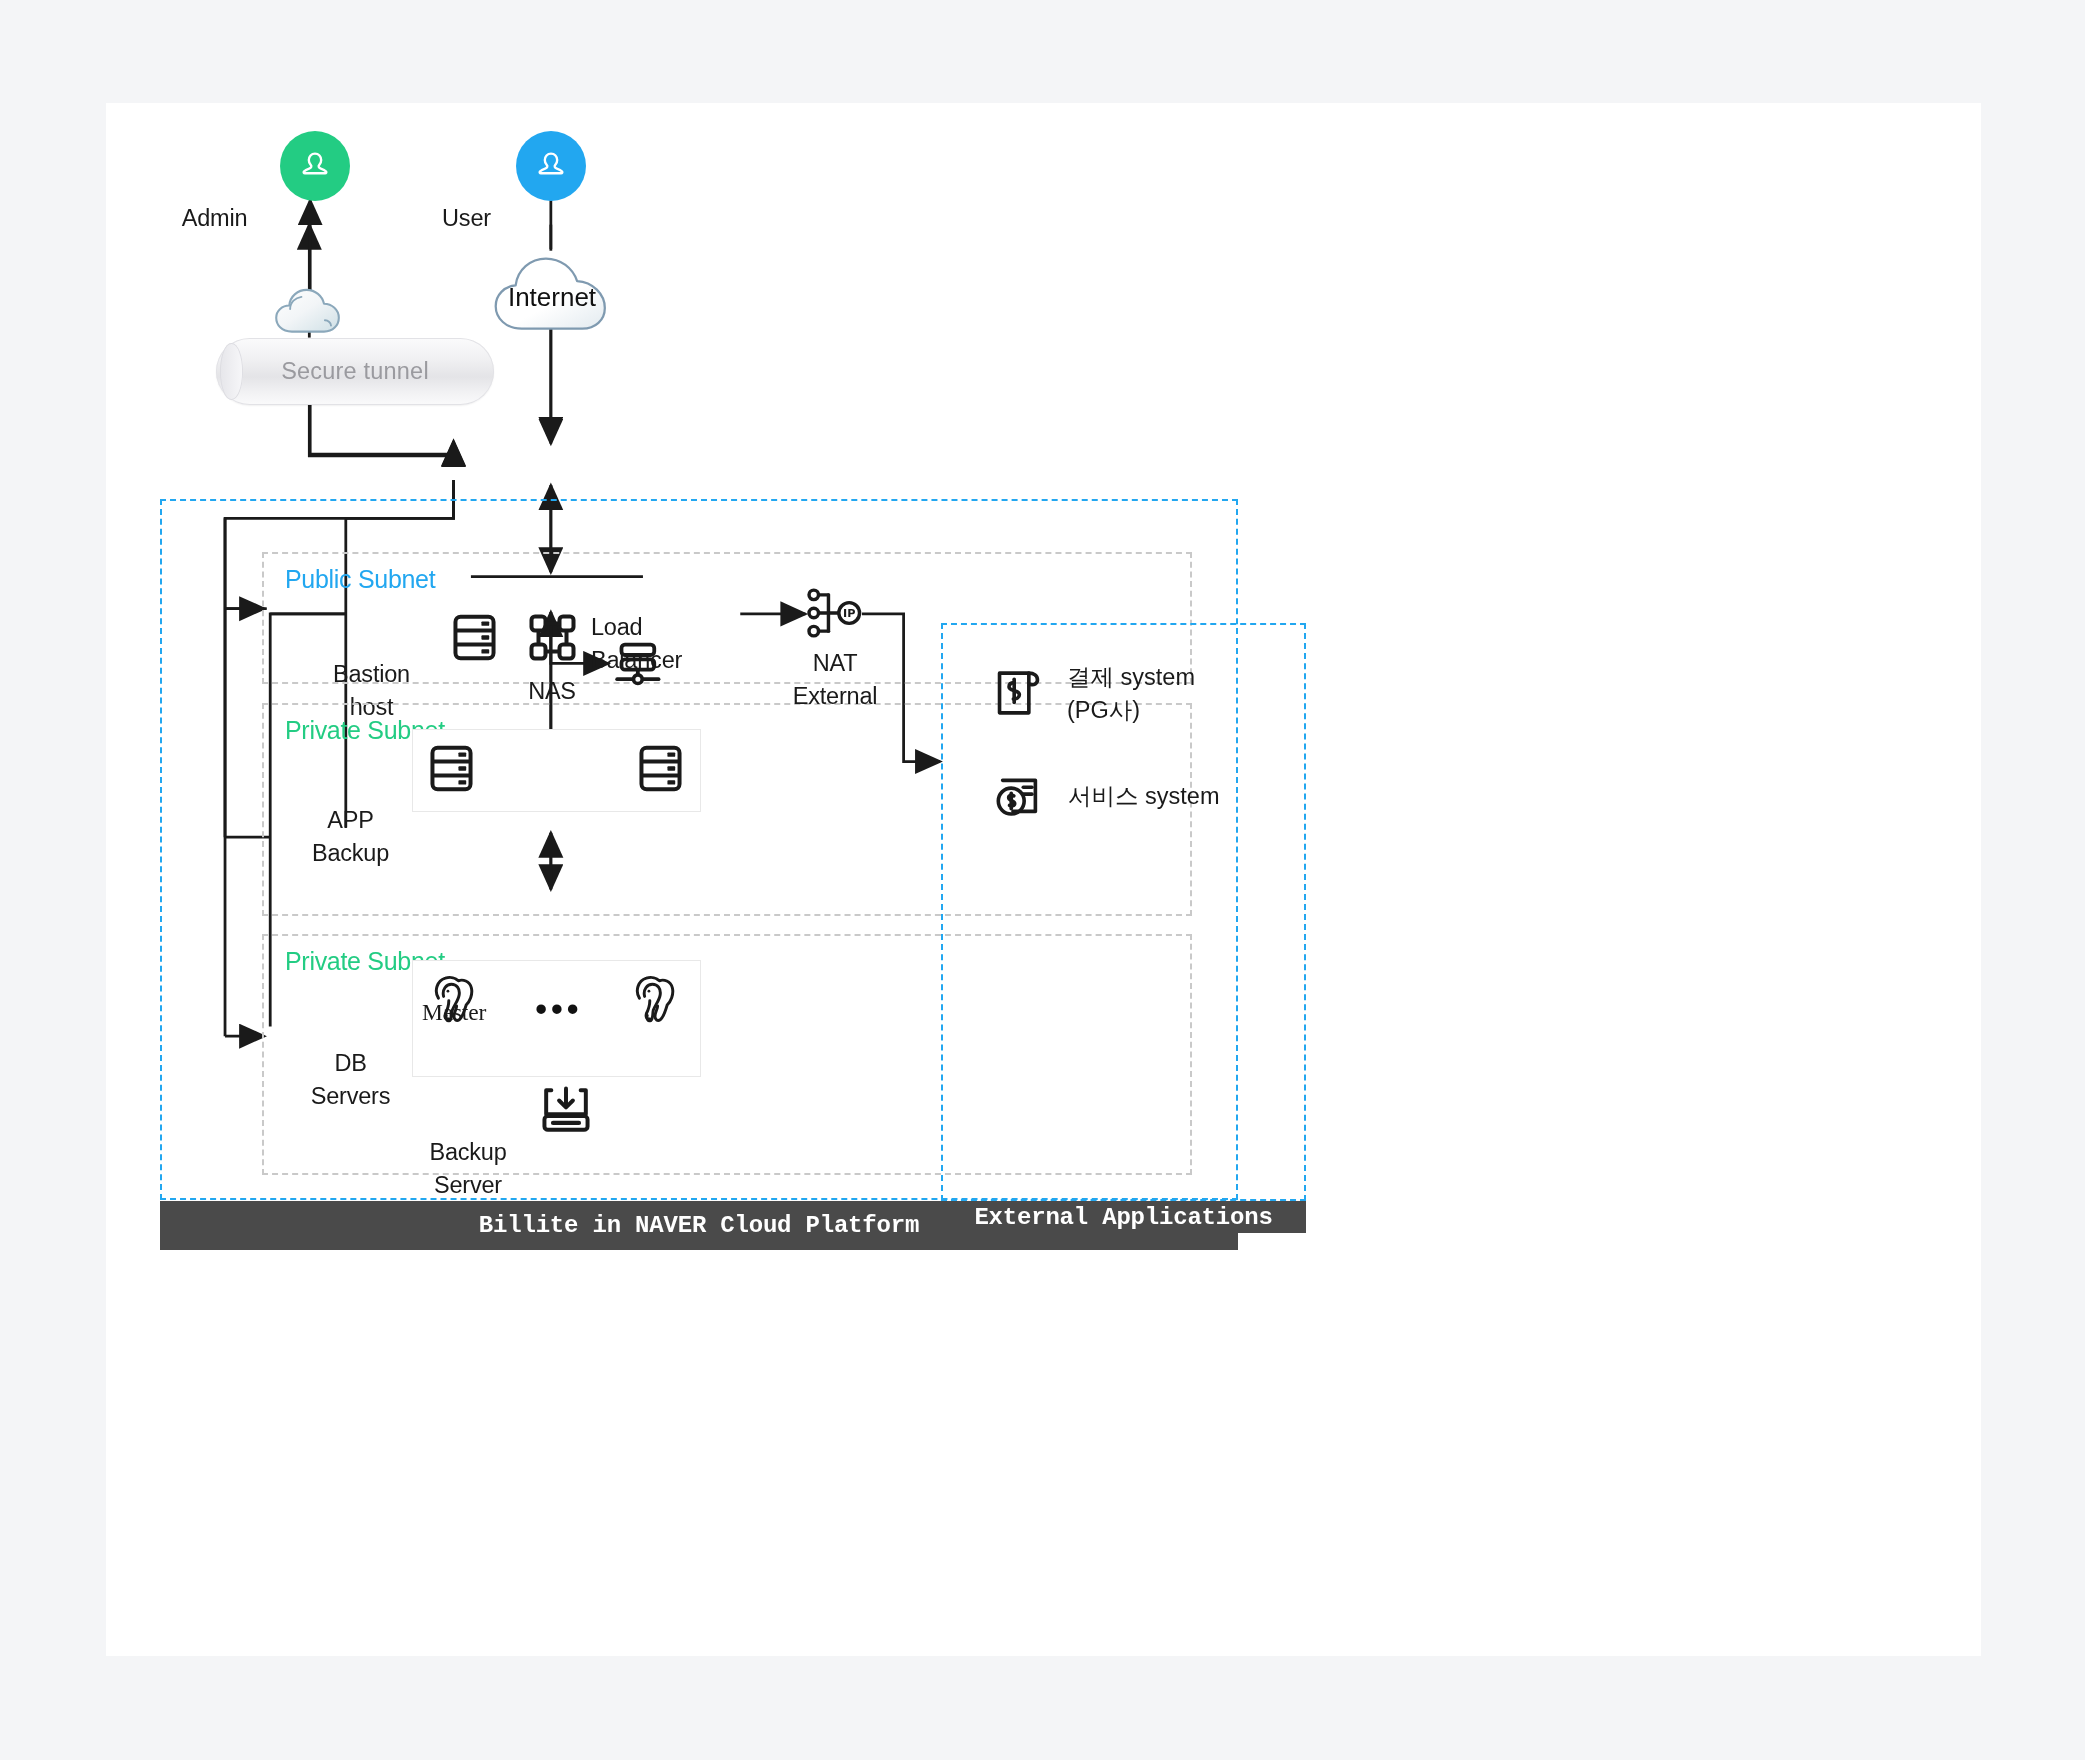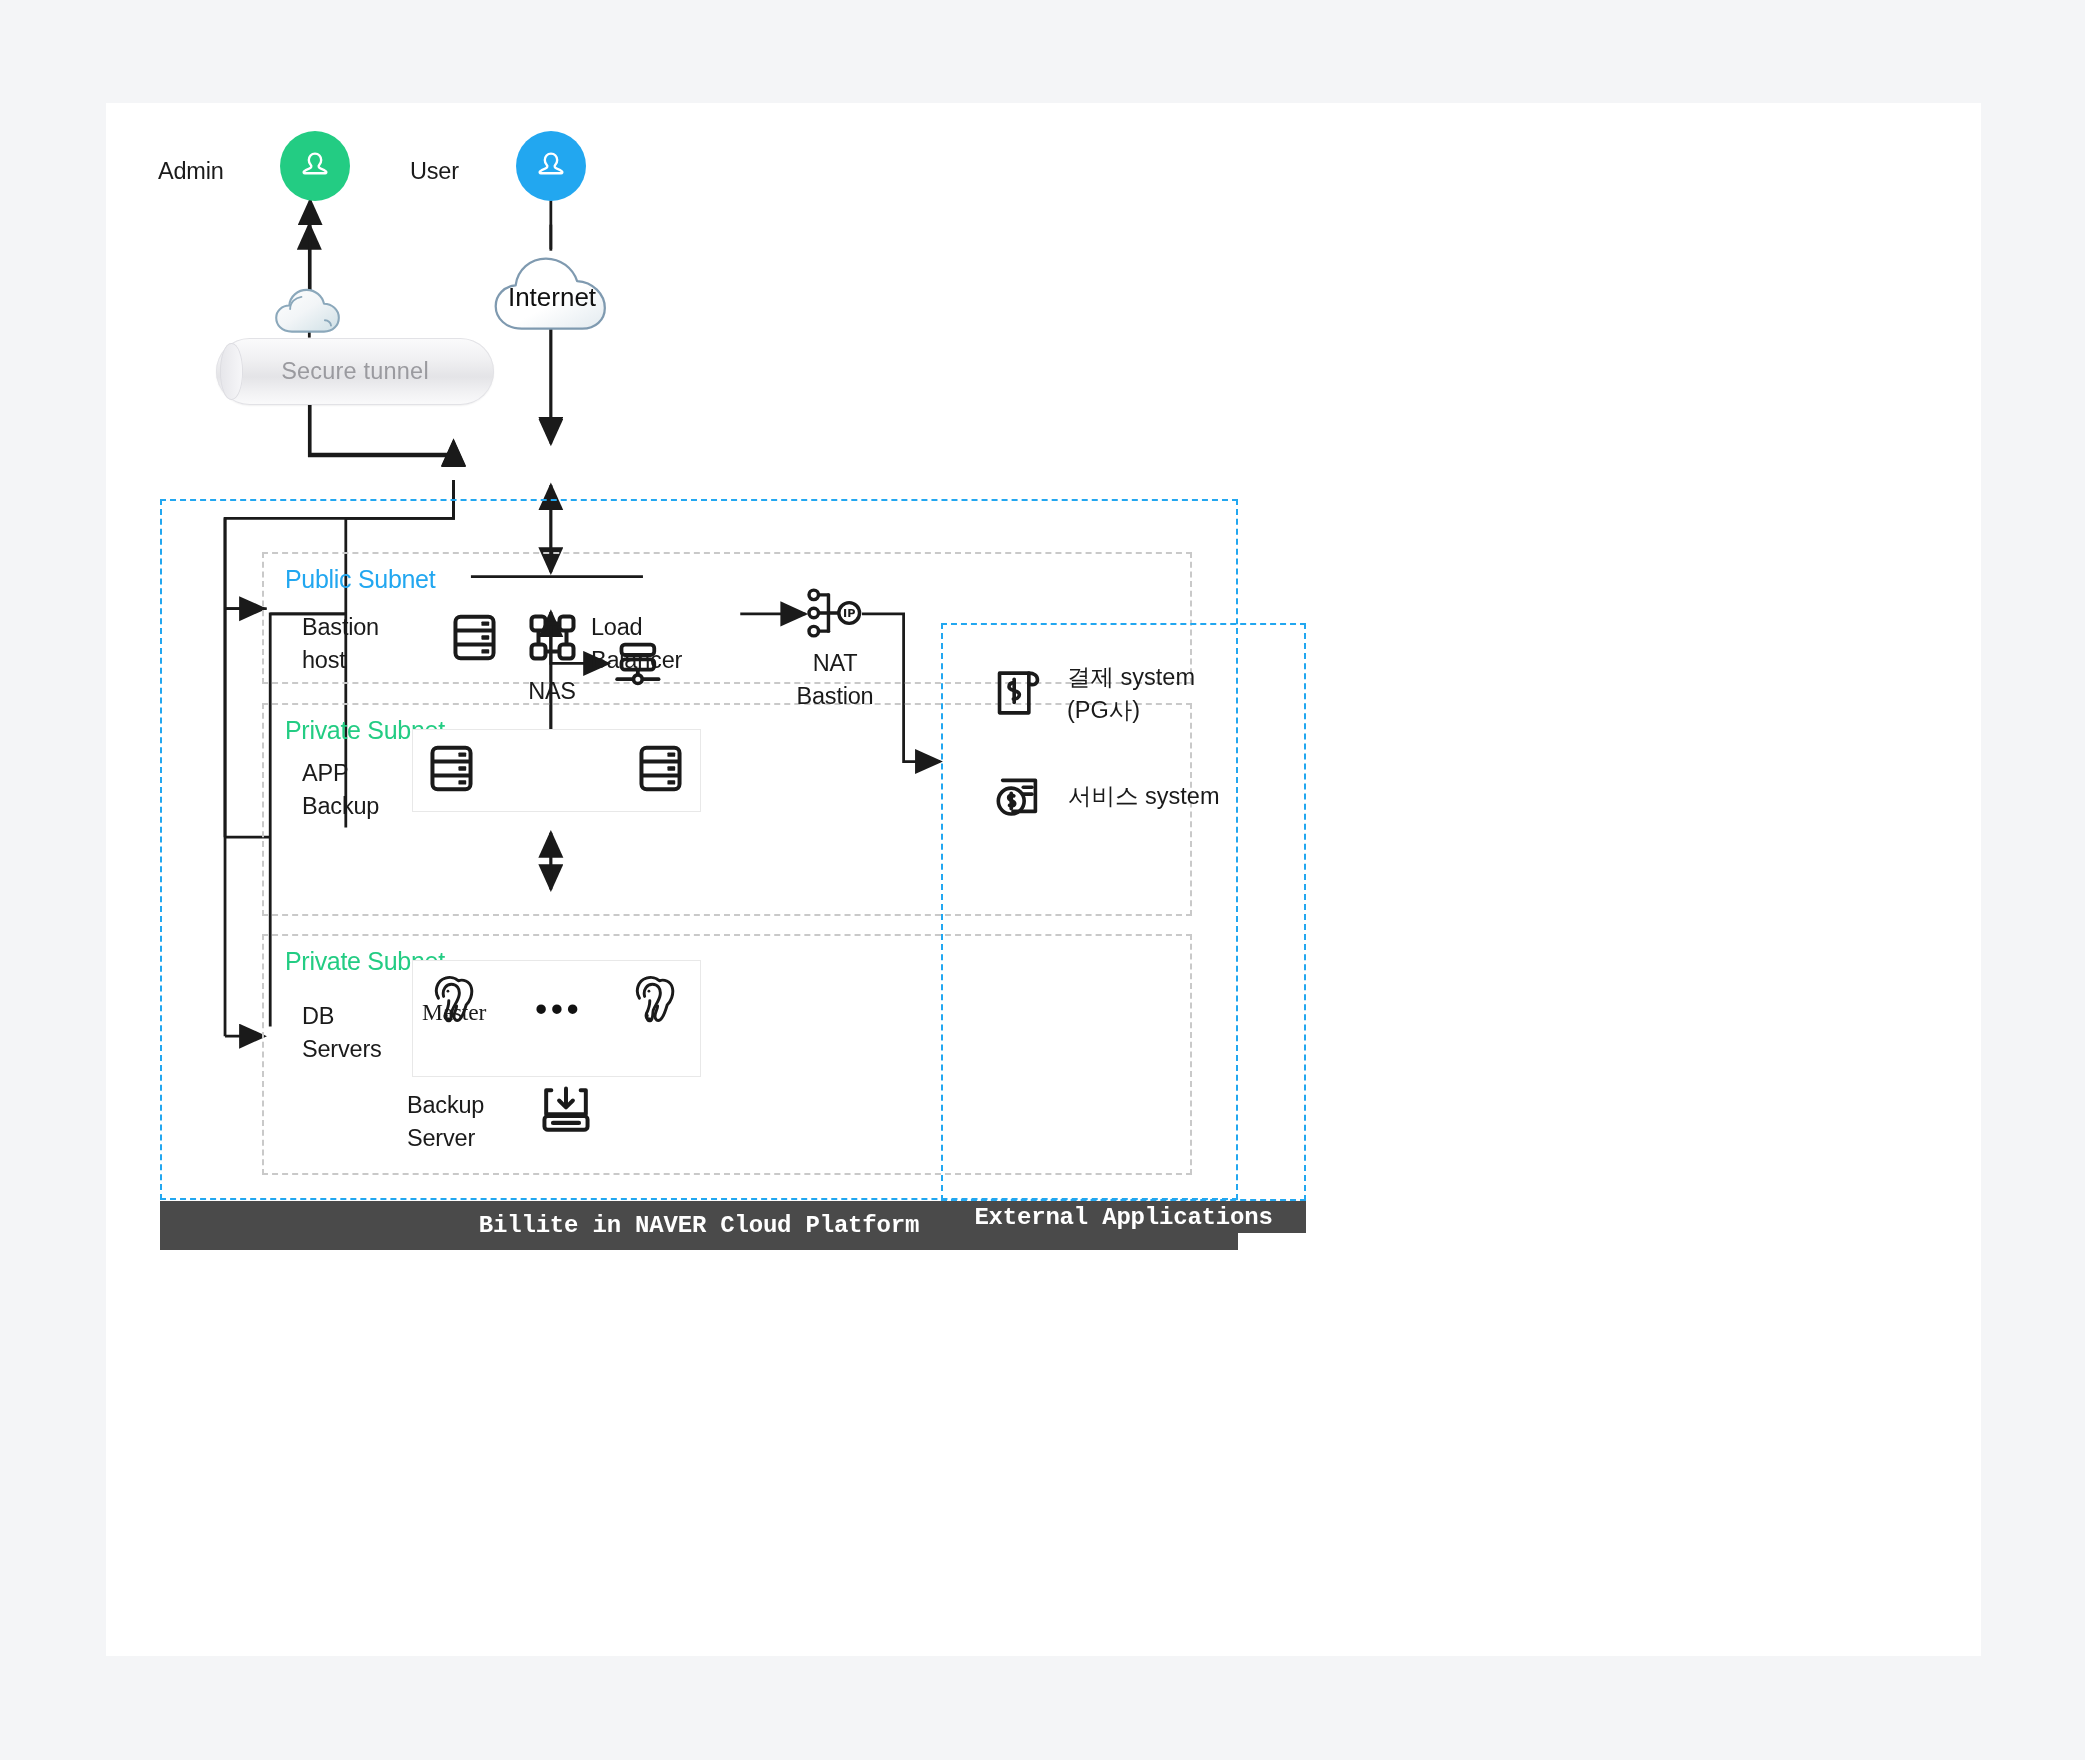--- a/index.html
+++ b/index.html
@@ -20,21 +20,21 @@
   
   .abs { position: absolute; }
   .lbl {
     position: absolute;
     color: #1a1a1a;
     font-size: 23.5px;
     line-height: 1.42;
     white-space: pre-line;
     letter-spacing: -0.2px;
   }
-  .lbl.r { text-align: left; }
+  .lbl.r { text-align: center; margin-top: 47px; }
   .lbl.c { text-align: center; }
 
   
   .avatar {
     position: absolute;
     border-radius: 50%;
     display: flex; align-items: center; justify-content: center;
   }
   .avatar svg { display:block; }
 
@@ -381,21 +381,21 @@
           <line x1="15" y1="10" x2="26" y2="10"></line>
           <line x1="15" y1="52" x2="26" y2="52"></line>
           <line x1="26" y1="10" x2="26" y2="52"></line>
           <line x1="15" y1="31" x2="37" y2="31"></line>
           <circle cx="50" cy="31" r="12"></circle>
         </g>
         <text x="50" y="36" font-family="DejaVu Sans, sans-serif" font-size="13" font-weight="700" text-anchor="middle" fill="#1a1a1a">IP</text>
       </svg>
     </div>
     <div class="lbl c" style="left:664px; top:544px; width:130px;">NAT
-Bastion</div>
+External</div>
 
     <div class="zone-blue" style="left:835px; top:520px; width:365px; height:578px;"></div>
 
     <div class="ext-row" style="left:888px; top:558px;">
       <span>
         <svg width="49" height="50" viewBox="0 0 56 58">
           <g fill="none" stroke="#1a1a1a" stroke-width="4.2" stroke-linejoin="round" stroke-linecap="round">
             <path d="M6,6 L40,6 L40,52 L6,52 Z"></path>
             <path d="M40,6 C46,6 50,9 50,14 C50,18 46,20 42,19"></path>
             <path d="M23,17 C19,17 17,19 17,22 C17,27 29,25 29,31 C29,34 26,36 22,36"></path>

